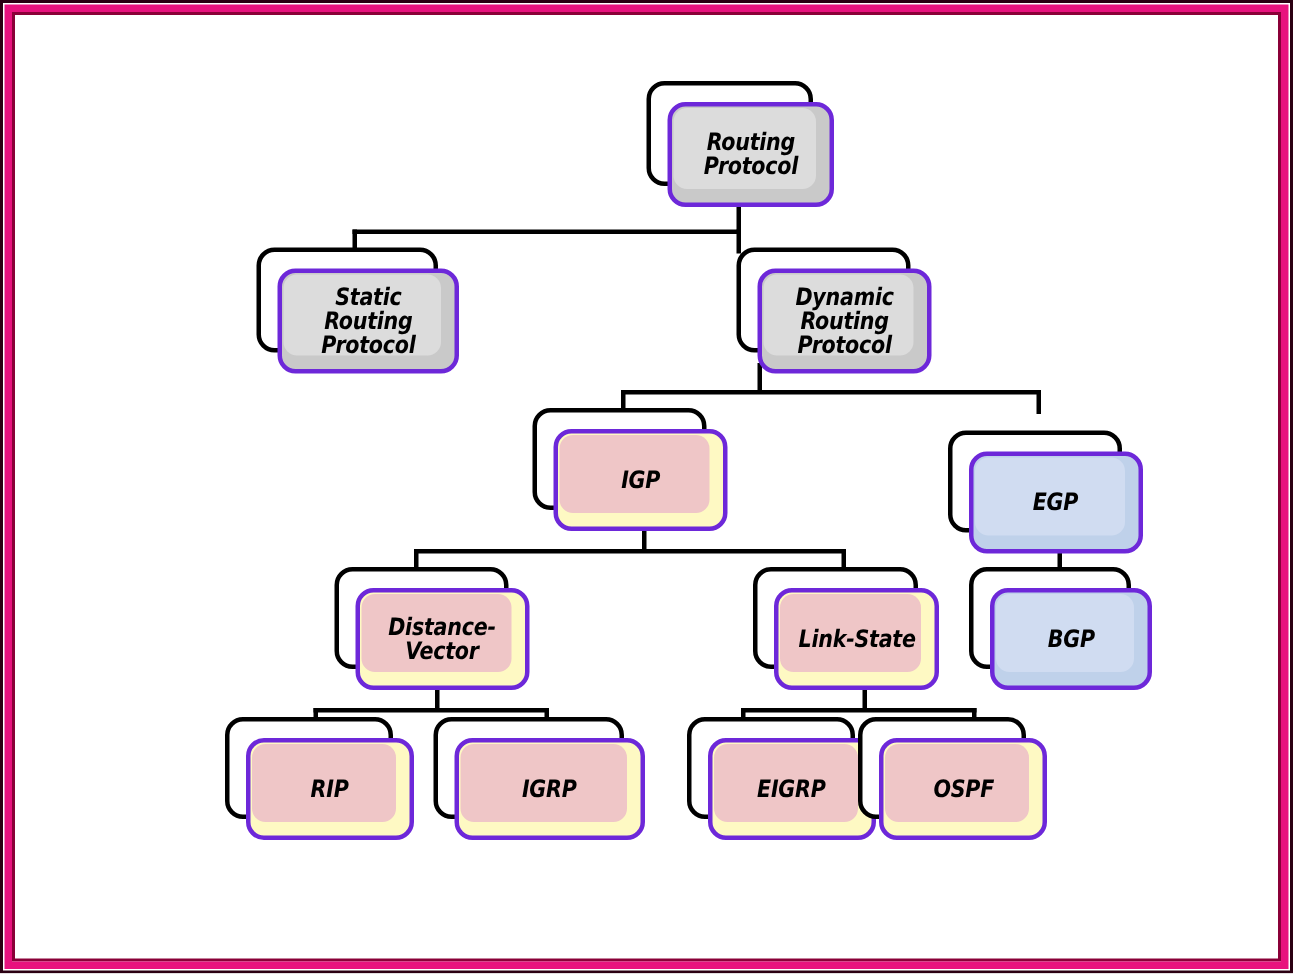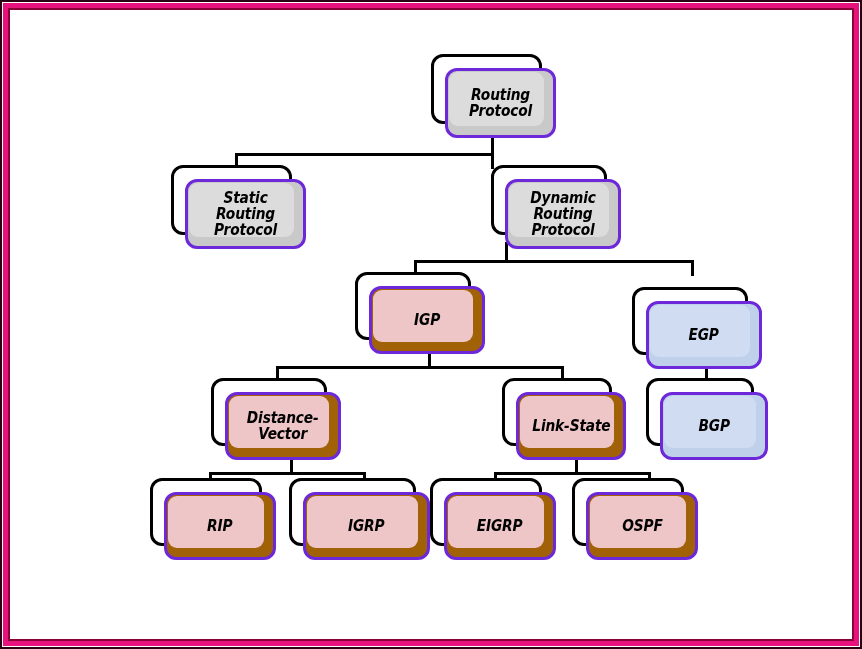--- a/index.html
+++ b/index.html
@@ -111,21 +111,21 @@
     color: #000000;
     text-align: center;
     white-space: pre-line;
     transform: scaleX(0.86);
   }
 
   
   .node.gray .card       { background: #c9c9c9; }
   .node.gray .card::before { background: #dcdcdc; }
 
-  .node.pink .card       { background: #a16207; }
+  .node.pink .card       { background: #fef9c3; }
   .node.pink .card::before { background: #efc6c7; }
 
   .node.blue .card       { background: #bfd1ea; }
   .node.blue .card::before { background: #d0dcf1; }
 </style>
 </head>
 <body>
 
 <div id="screenshot">
 
@@ -191,21 +191,21 @@
       </div>
     </div>
 
     <div class="node blue" style="left:622px; top:277px; width:130px; height:82px;">
       <div class="ghost"></div>
       <div class="card">
         <span class="label">EGP</span>
       </div>
     </div>
 
-    <div class="node pink" style="left:201px; top:368px; width:130px; height:82px;">
+    <div class="node pink" style="left:213px; top:368px; width:130px; height:82px;">
       <div class="ghost"></div>
       <div class="card">
         <span class="label">Distance-
 Vector</span>
       </div>
     </div>
 
     <div class="node pink" style="left:492px; top:368px; width:124px; height:82px;">
       <div class="ghost"></div>
       <div class="card">
@@ -227,21 +227,21 @@
       </div>
     </div>
 
     <div class="node pink" style="left:279px; top:468px; width:126px; height:82px;padding-left:15px;">
       <div class="ghost"></div>
       <div class="card">
         <span class="label">IGRP</span>
       </div>
     </div>
 
-    <div class="node pink" style="left:420px; top:468px; width:126px; height:82px;text-decoration:underline;">
+    <div class="node pink" style="left:448px; top:468px; width:126px; height:82px;text-decoration:underline;">
       <div class="ghost"></div>
       <div class="card">
         <span class="label">EIGRP</span>
       </div>
     </div>
 
     <div class="node pink" style="left:562px; top:468px; width:126px; height:82px;">
       <div class="ghost"></div>
       <div class="card">
         <span class="label">OSPF</span>

